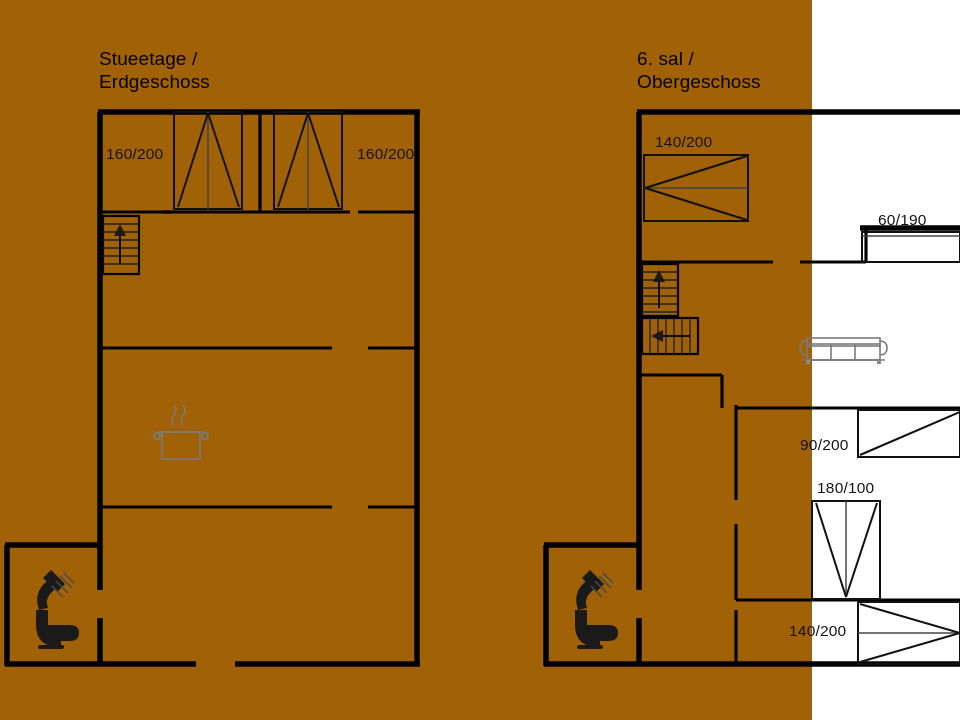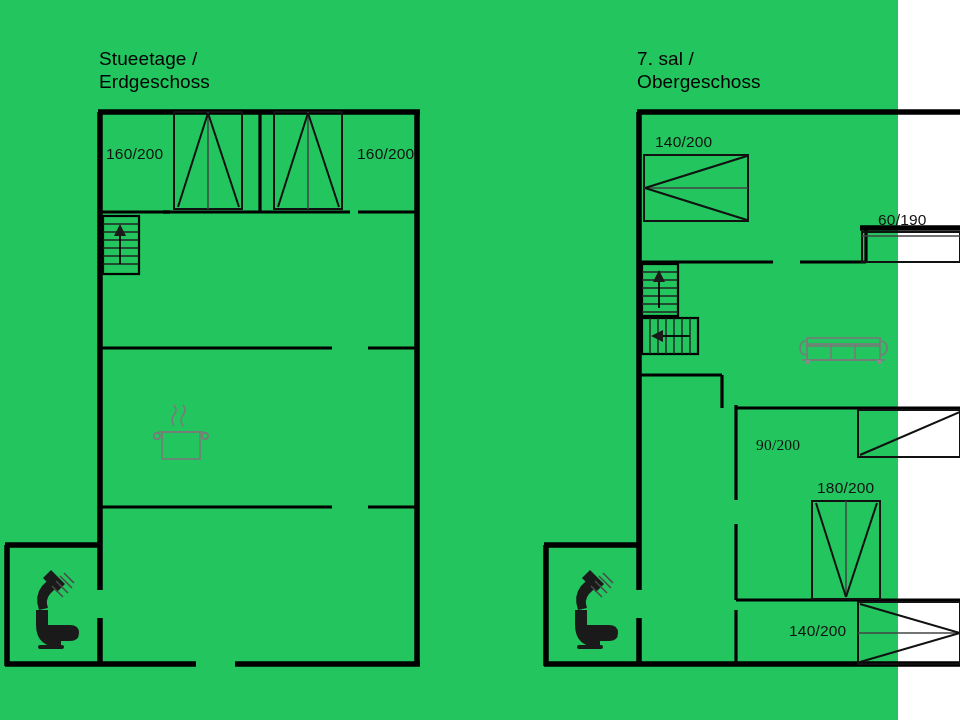--- a/index.html
+++ b/index.html
@@ -10,23 +10,23 @@
   }
   body {
     width: 960px;
     height: 720px;
     font-family: "Liberation Sans", sans-serif;
     overflow: hidden;
     position: relative;
   }
   #page {
     position: relative;
-    width: 898px;
+    width: 812px;
     height: 720px;
-    background: #22c55e;
+    background: #a16207;
   }
   .plan-title {
     position: absolute;
     font-family: "Liberation Sans", sans-serif;
     font-size: 19px;
     line-height: 23px;
     color: #000000;
     white-space: pre-line;
     letter-spacing: 0.1px;
   }
@@ -60,34 +60,34 @@
   .icon-gray-f { fill: #8a8a8a; stroke: none; }
 </style>
 </head>
 <body>
 
 <div id="page">
 
   <div class="plan-title" id="title-left">Stueetage /
 Erdgeschoss</div>
 
-  <div class="plan-title" id="title-right">7. sal /
+  <div class="plan-title" id="title-right">6. sal /
 Obergeschoss</div>
 
   <div class="dim-label" style="left:106px; top:145px;">160/200</div>
 
   <div class="dim-label" style="left:357px; top:145px;">160/200</div>
 
   <div class="dim-label" style="left:655px; top:133px;">140/200</div>
 
   <div class="dim-label" style="left:878px; top:211px;">60/190</div>
 
-  <div class="dim-label" style="left:756px; top:436px;font-family:Liberation Serif, serif;">90/200</div>
-
-  <div class="dim-label" style="left:817px; top:479px;">180/200</div>
+  <div class="dim-label" style="left:800px; top:436px;">90/200</div>
+
+  <div class="dim-label" style="left:817px; top:479px;">180/100</div>
 
   <div class="dim-label" style="left:789px; top:622px;">140/200</div>
 
   <svg class="planvec" viewBox="0 0 960 720">
 
     <g>
 
       <g>
 
         <line class="wall" x1="98" y1="112" x2="420" y2="112"></line>

